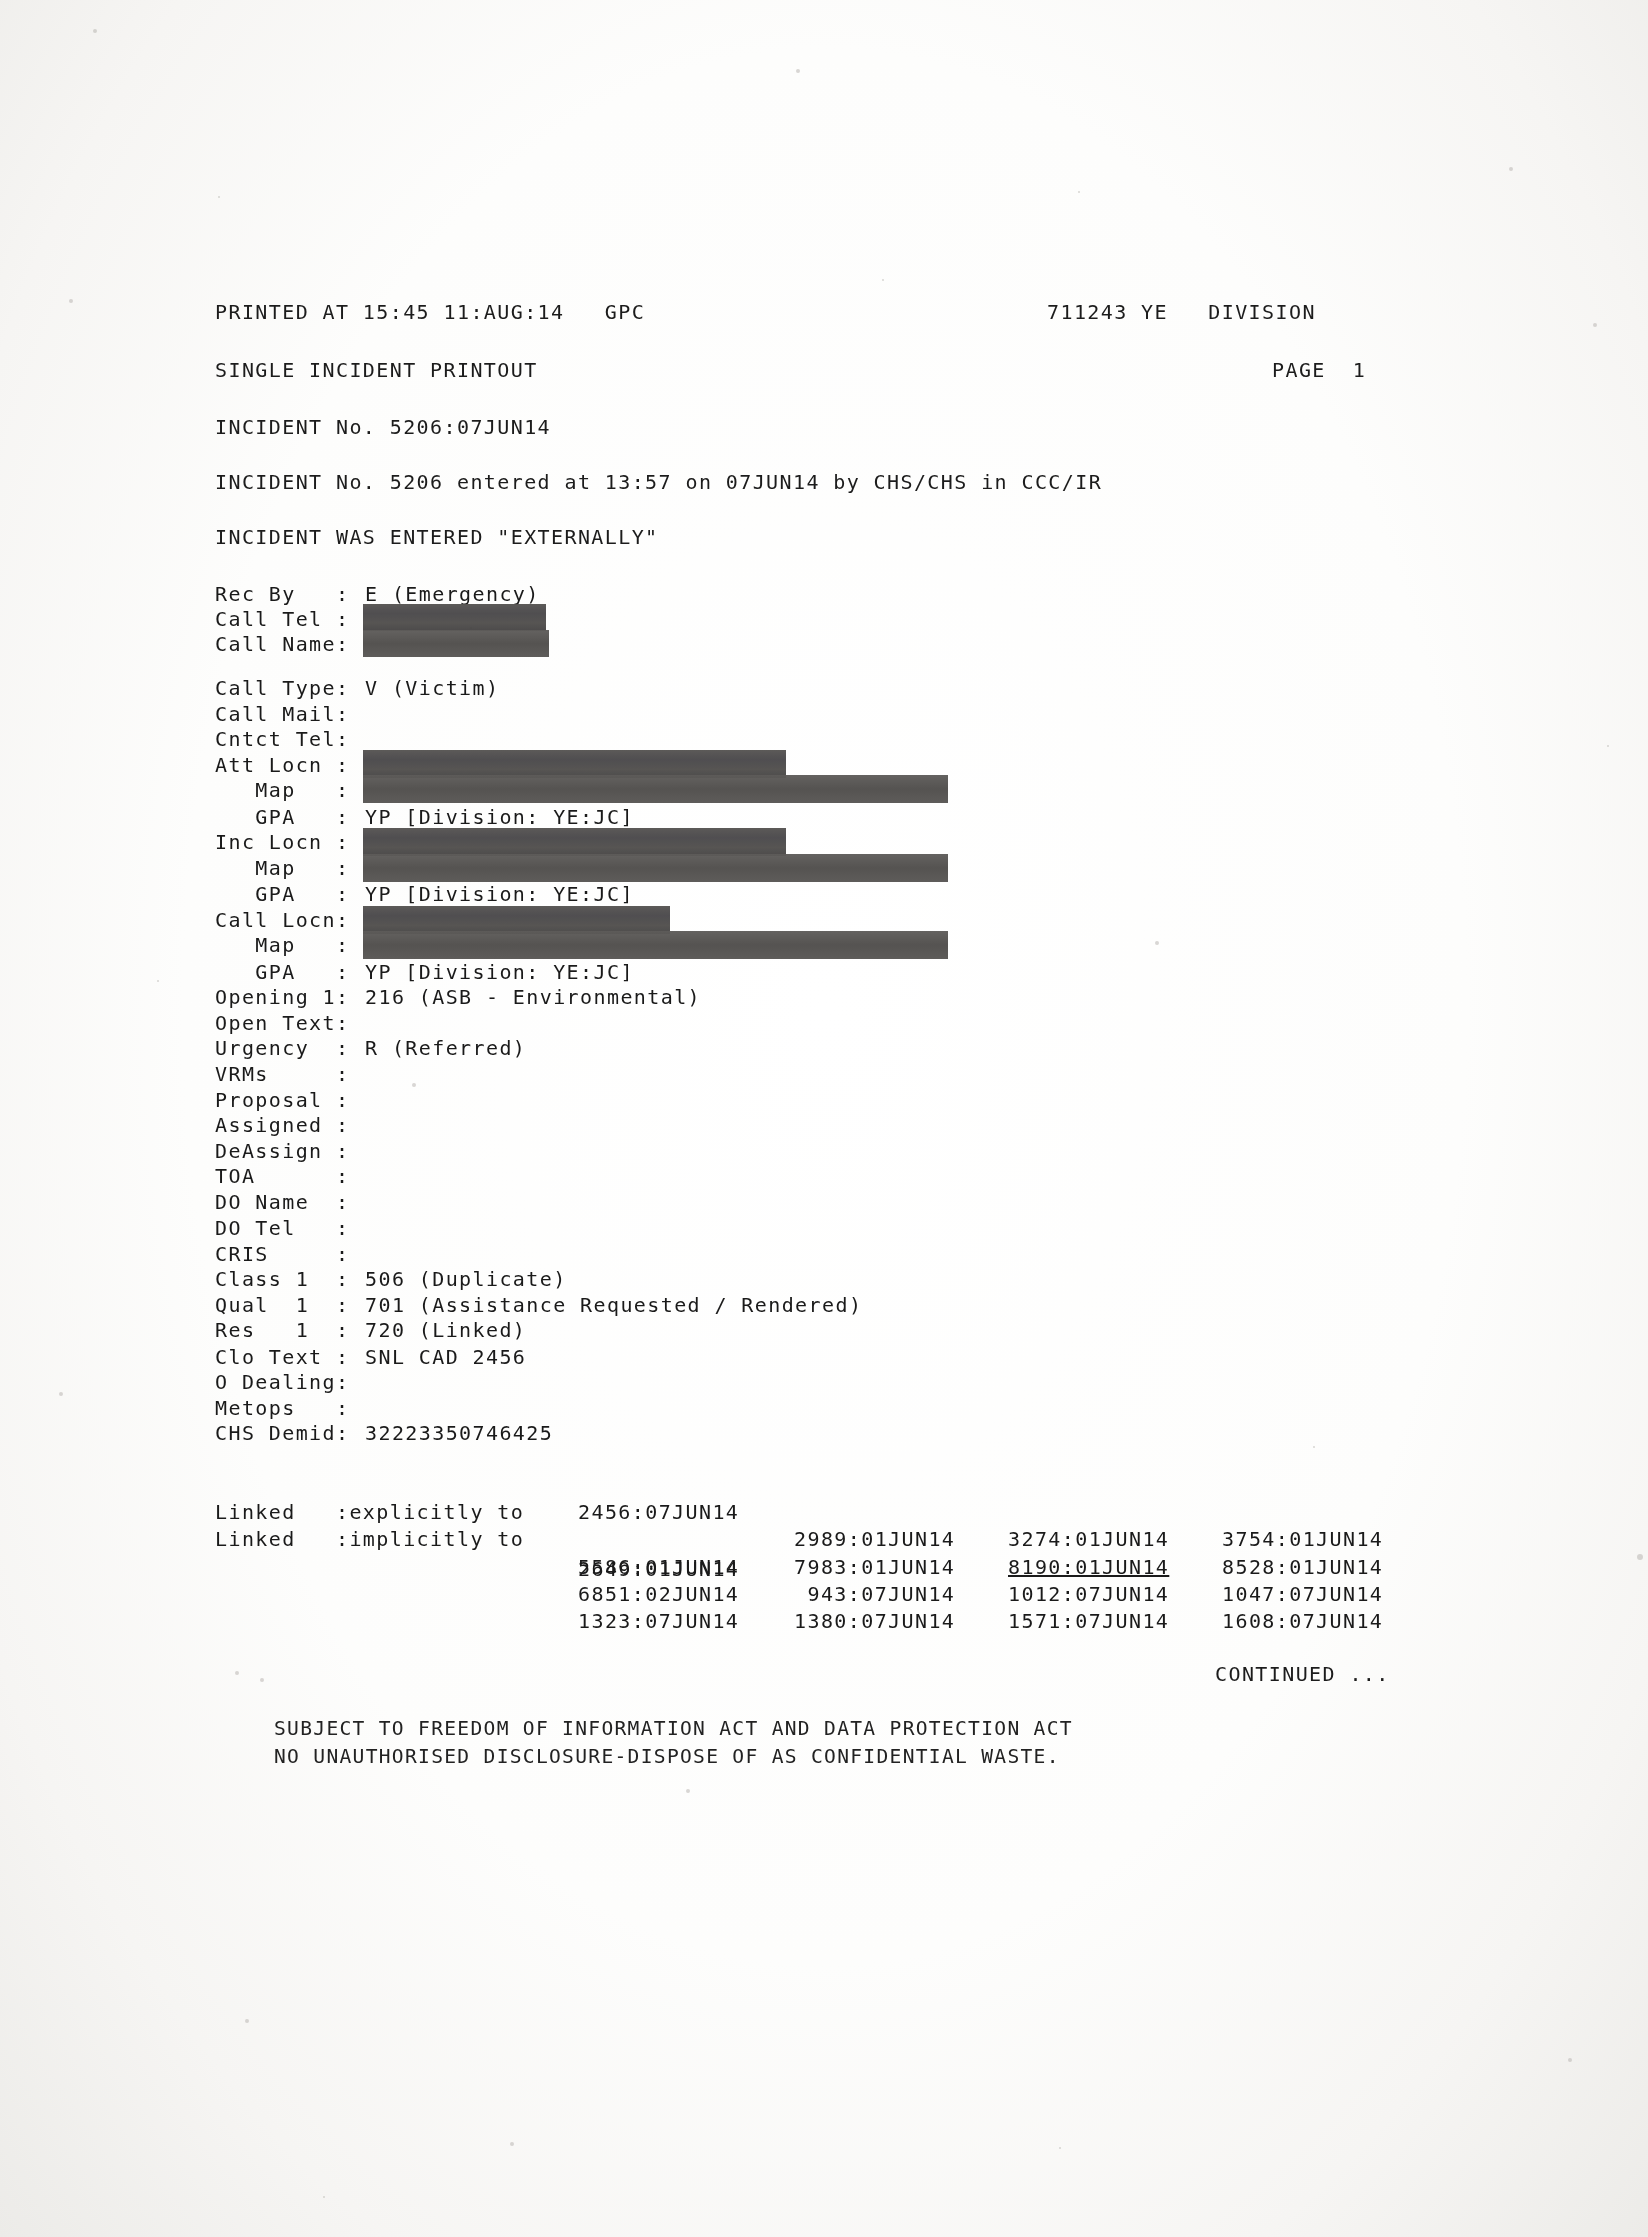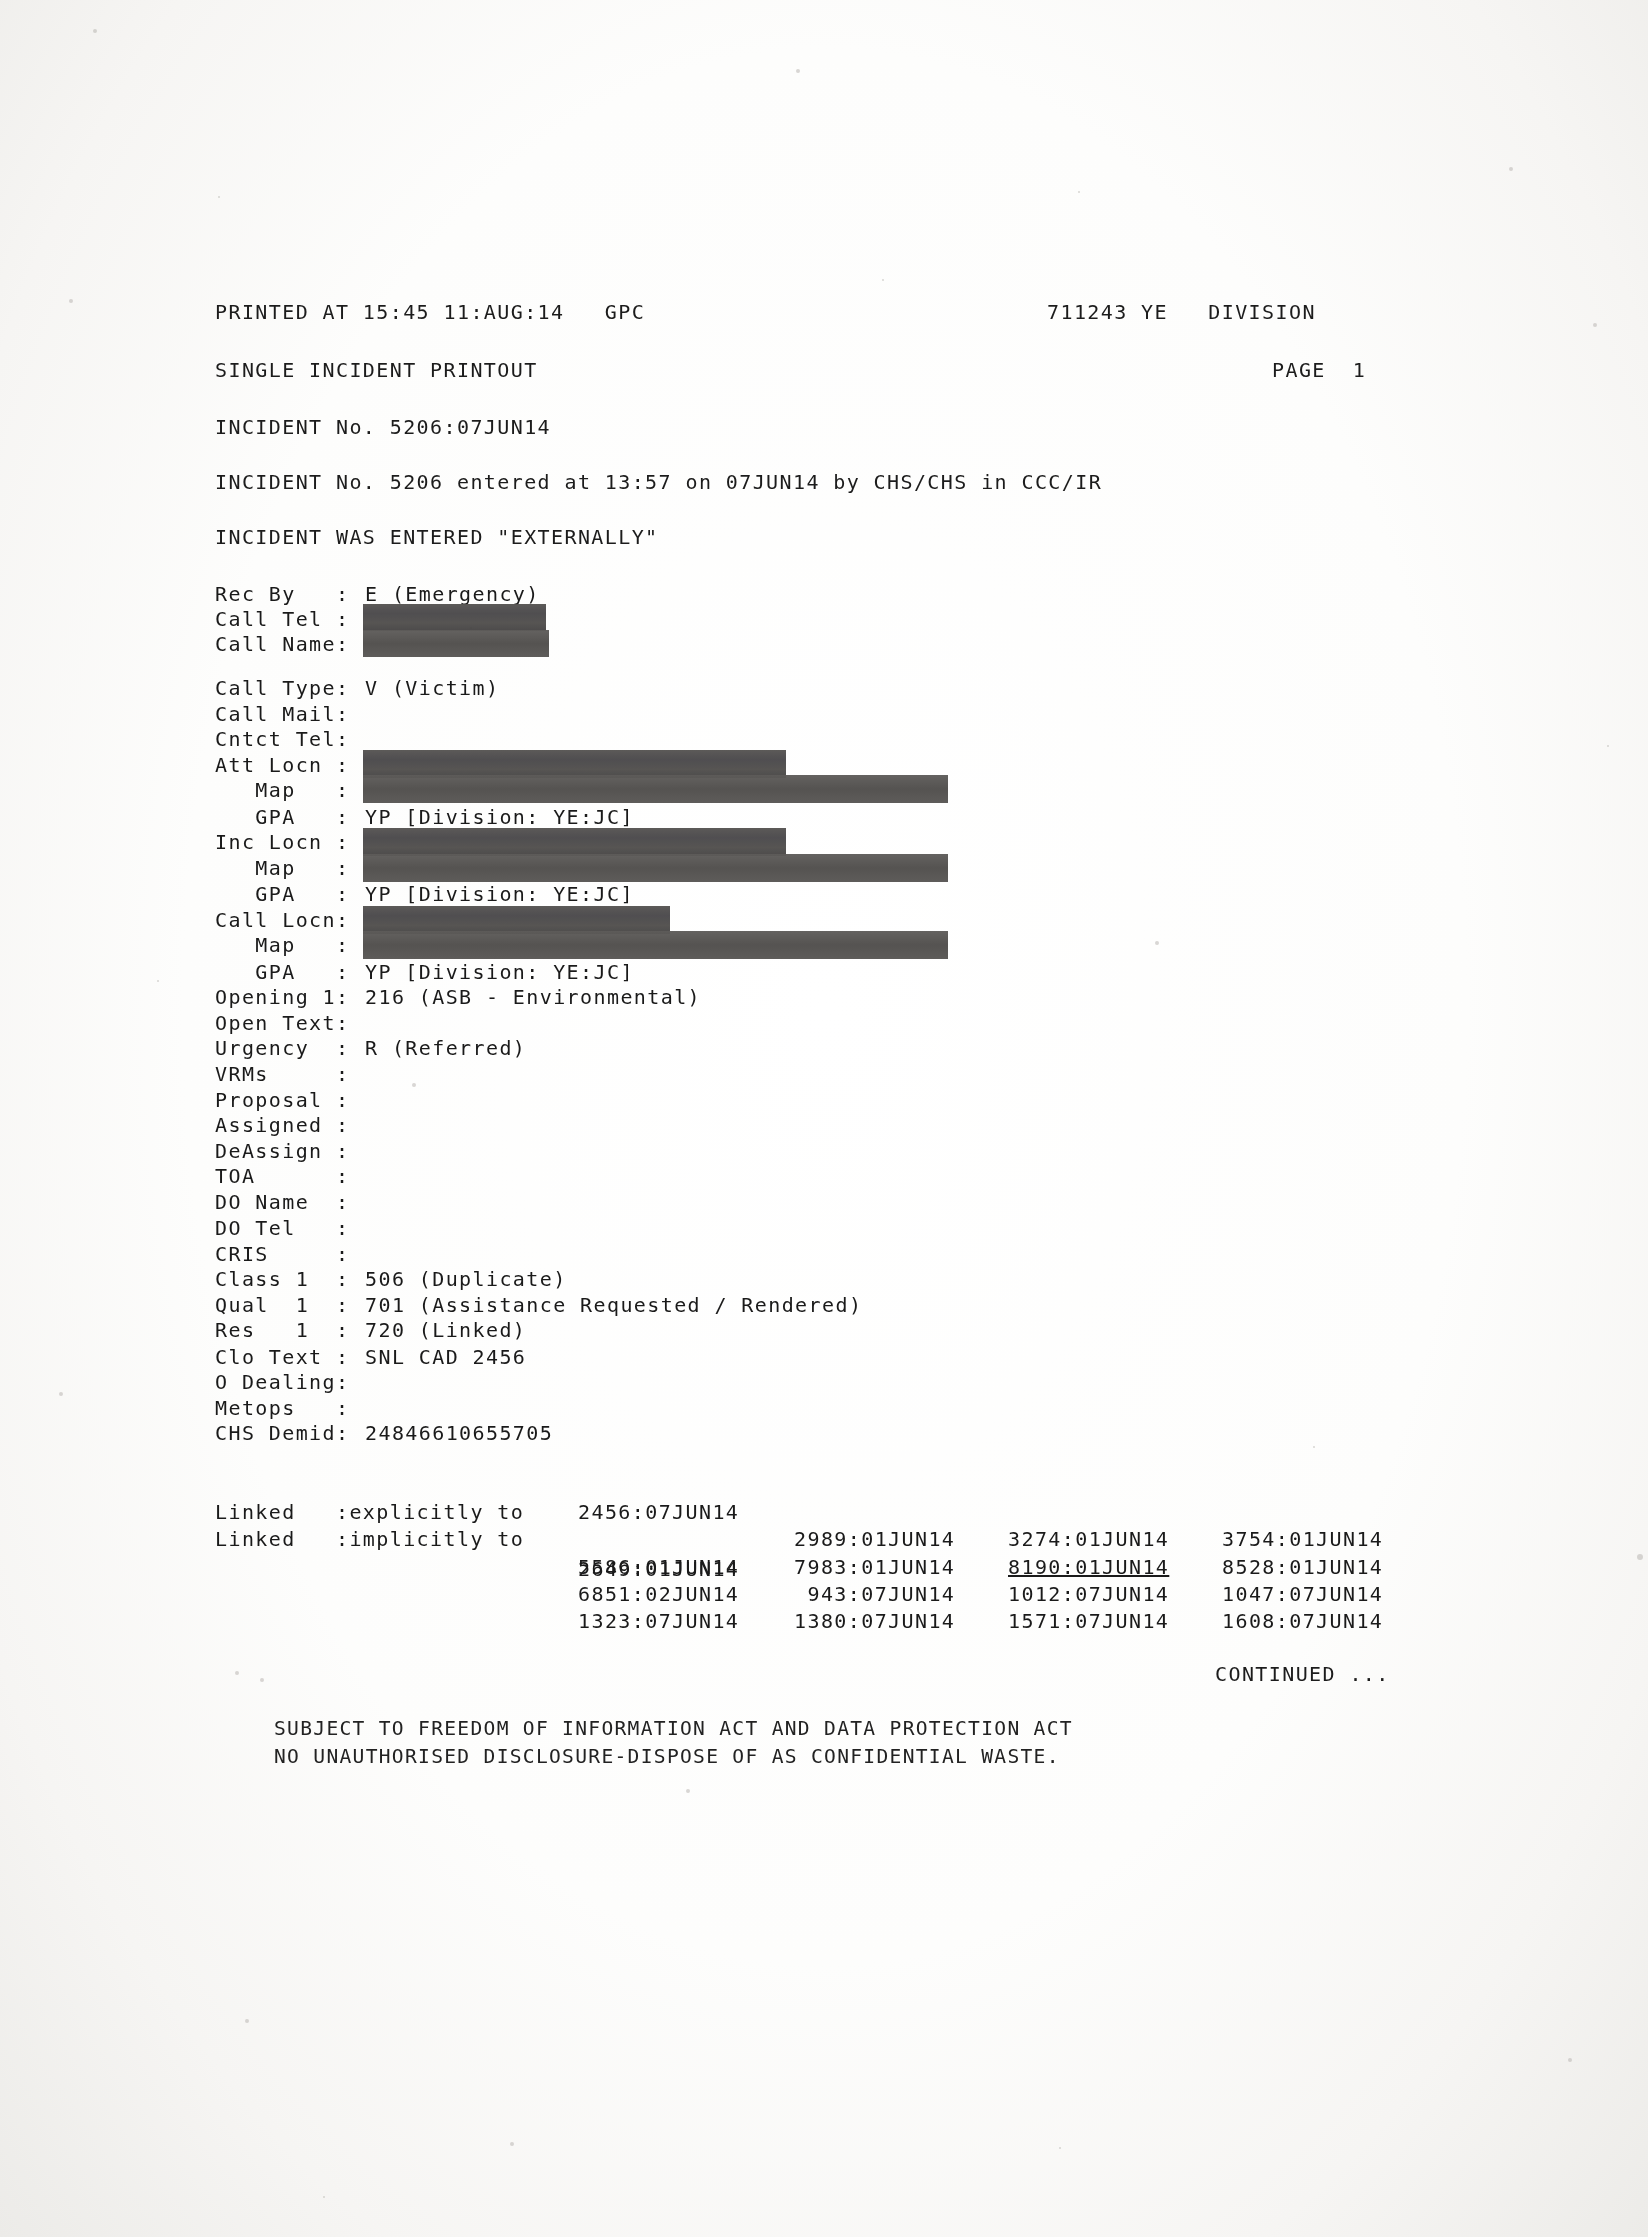--- a/index.html
+++ b/index.html
@@ -198,21 +198,21 @@
   <div class="fld" style="left:365px; top:1318px;">720 (Linked)</div>
 
   <div class="fld" style="left:215px; top:1345px;">Clo Text :</div>
   <div class="fld" style="left:365px; top:1345px;">SNL CAD 2456</div>
 
   <div class="fld" style="left:215px; top:1370px;">O Dealing:</div>
 
   <div class="fld" style="left:215px; top:1396px;">Metops   :</div>
 
   <div class="fld" style="left:215px; top:1421px;">CHS Demid:</div>
-  <div class="fld" style="left:365px; top:1421px;">24846610655705</div>
+  <div class="fld" style="left:365px; top:1421px;">32223350746425</div>
 
   <div class="fld" style="left:215px; top:1500px;">Linked   :explicitly to</div>
   <div class="fld" style="left:578px; top:1500px;">2456:07JUN14</div>
 
   <div class="fld" style="left:215px; top:1527px;">Linked   :implicitly to</div>
 
   <div class="fld" style="left:578px;  top:1557px;">2649:01JUN14</div>
   <div class="fld" style="left:794px;  top:1527px;">2989:01JUN14</div>
   <div class="fld" style="left:1008px; top:1527px;">3274:01JUN14</div>
   <div class="fld" style="left:1222px; top:1527px;">3754:01JUN14</div>

